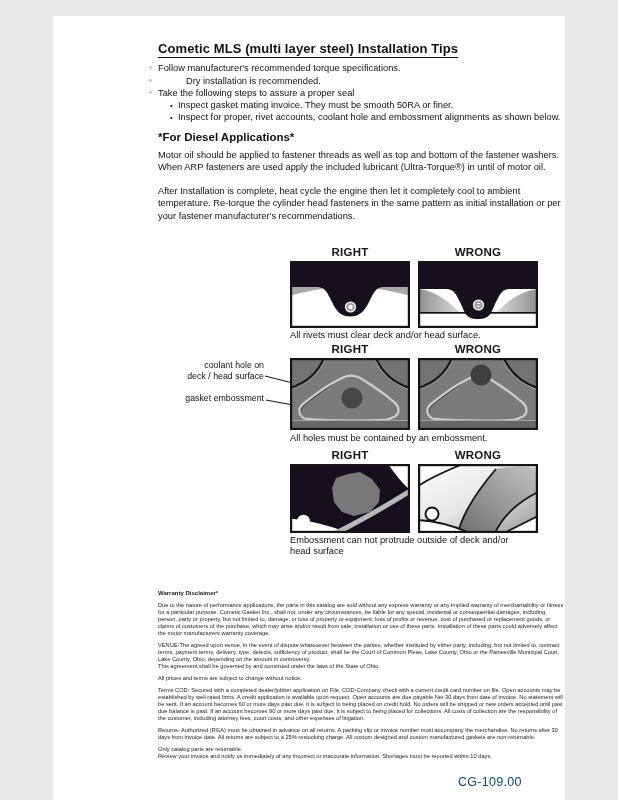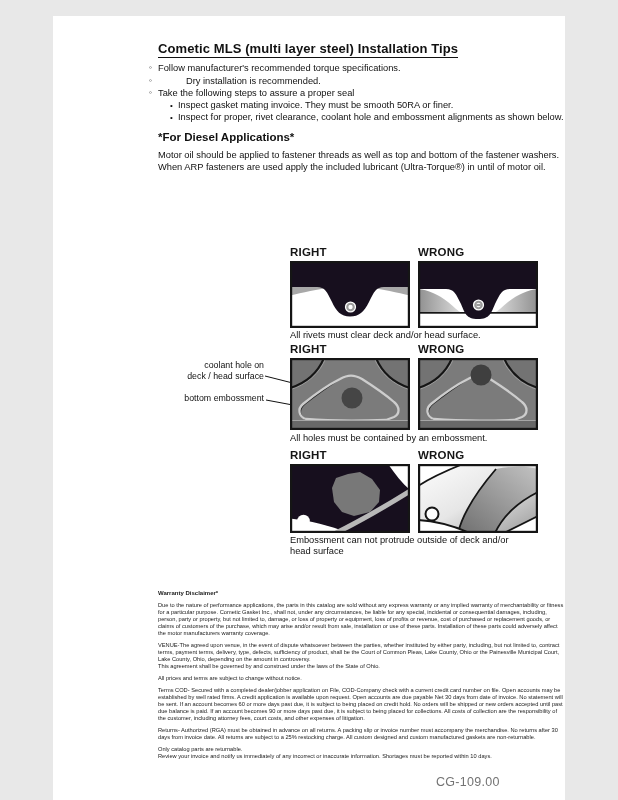--- a/index.html
+++ b/index.html
@@ -11,28 +11,28 @@
   .abs{position:absolute;}
   .title{
     left:105px;top:25px;font-size:13px;font-weight:bold;
     border-bottom:1.6px solid #111;padding-bottom:1px;letter-spacing:.1px;
   }
   .body-txt{font-size:9.3px;line-height:12.4px;}
   .bullet-row{font-size:9.3px;line-height:12px;}
   .marker{position:absolute;font-size:8px;top:0;}
   .diesel-h{left:105px;top:115px;font-size:11.5px;font-weight:bold;}
   .para{left:105px;width:412px;}
-  .rw-label{font-size:11.5px;font-weight:bold;letter-spacing:.2px;color:#151515;width:120px;}
+  .rw-label{font-size:11.5px;font-weight:bold;letter-spacing:.2px;color:#151515;width:120px;text-align:center;}
   .caption{font-size:9.3px;color:#111;}
   .anno{font-size:8.8px;line-height:10.5px;text-align:right;width:106px;left:105px;}
   .disc{left:105px;top:574px;width:407px;font-size:5.7px;line-height:7px;color:#222;}
   .disc h4{margin:0;font-size:6px;line-height:7px;}
   .disc p{margin:5px 0 0 0;}
   .disc .tight{margin:0;}
-  .docnum{left:383px;top:759px;font-size:12.5px;color:#737373;letter-spacing:.3px;}
+  .docnum{left:405px;top:759px;font-size:12.5px;color:#0c4a6e;letter-spacing:.3px;}
   svg{display:block;}
 </style>
 </head>
 <body>
 
 <div class="page">
 
   <div class="abs title">Cometic MLS (multi layer steel) Installation Tips</div>
 
   <div class="abs bullet-row" style="left:96px;top:46px;width:420px;">
@@ -46,25 +46,26 @@
   <div class="abs bullet-row" style="left:96px;top:71px;width:420px;">
     <span class="marker" style="left:0;">◦</span>
     <span style="margin-left:9px;text-align:center;">Take the following steps to assure a proper seal</span>
   </div>
   <div class="abs bullet-row" style="left:117px;top:83px;width:400px;">
     <span class="marker" style="left:0;top:1px;">•</span>
     <span style="margin-left:8px;">Inspect gasket mating invoice.  They must be smooth 50RA or finer.</span>
   </div>
   <div class="abs bullet-row" style="left:117px;top:95px;width:400px;">
     <span class="marker" style="left:0;top:1px;">•</span>
-    <span style="margin-left:8px;">Inspect for proper, rivet clearance, coolant hole and embossment alignments as shown below.</span>
+    <span style="margin-left:8px;">Inspect for proper, rivet accounts, coolant hole and embossment alignments as shown below.</span>
   </div>
 
   <div class="abs diesel-h">*For Diesel Applications*</div>
   <div class="abs body-txt para" style="top:133px;">Motor oil should be applied to fastener threads as well as top and bottom of the fastener washers. When ARP fasteners are used apply the included lubricant (Ultra-Torque®) in until of motor oil.</div>
+  <div class="abs body-txt para" style="top:169px;">After Installation is complete, heat cycle the engine then let it completely cool to ambient temperature. Re-torque the cylinder head fasteners in the same pattern as initial installation or per your fastener manufacturer's recommendations.</div>
 
   <div class="abs rw-label" style="left:237px;top:230px;">RIGHT</div>
   <div class="abs rw-label" style="left:365px;top:230px;">WRONG</div>
 
   <svg class="abs" style="left:237px;top:245px;" width="120" height="67" viewBox="0 0 120 67">
     <rect x="0" y="0" width="120" height="67" fill="#ffffff"></rect>
     <path d="M0,26 H42 C28,28.5 12,31.5 0,34.5 Z" fill="#a8a8a8"></path>
     <path d="M120,26 H78 C92,28.5 108,31.5 120,34.5 Z" fill="#a8a8a8"></path>
     <path d="M0,0 H120 V26 H94 C86,26 84,31 79,41 C74,51 69,55.5 60,55.5 C51,55.5 46,50 42,41 C37,31 35,26 27,26 H0 Z" fill="#170f1e"></path>
     <circle cx="60.5" cy="46" r="5.6" fill="#ffffff"></circle>
@@ -98,21 +99,21 @@
 
   <div class="abs caption" style="left:237px;top:314px;">All rivets must clear deck and/or head surface.</div>
 
   <div class="abs rw-label" style="left:237px;top:327px;">RIGHT</div>
   <div class="abs rw-label" style="left:365px;top:327px;">WRONG</div>
 
   <div class="abs anno" style="top:344px;">
     <div>coolant hole on</div>
     <div>deck / head surface</div>
   </div>
-  <div class="abs anno" style="top:377px;">bottom embossment</div>
+  <div class="abs anno" style="top:377px;">gasket embossment</div>
 
   <svg class="abs" style="left:211px;top:350px;" width="100" height="55" viewBox="0 0 100 55">
     <line x1="1" y1="10" x2="88" y2="32" stroke="#111" stroke-width="1"></line>
     <line x1="2" y1="34" x2="77" y2="48" stroke="#111" stroke-width="1"></line>
     <circle cx="88" cy="32" r="1.6" fill="#fff"></circle>
     <circle cx="77" cy="48" r="1.6" fill="#fff"></circle>
   </svg>
 
   <svg class="abs" style="left:237px;top:342px;" width="120" height="72" viewBox="0 0 120 72">
     <rect x="0" y="0" width="120" height="72" fill="#7b7b7b"></rect>

